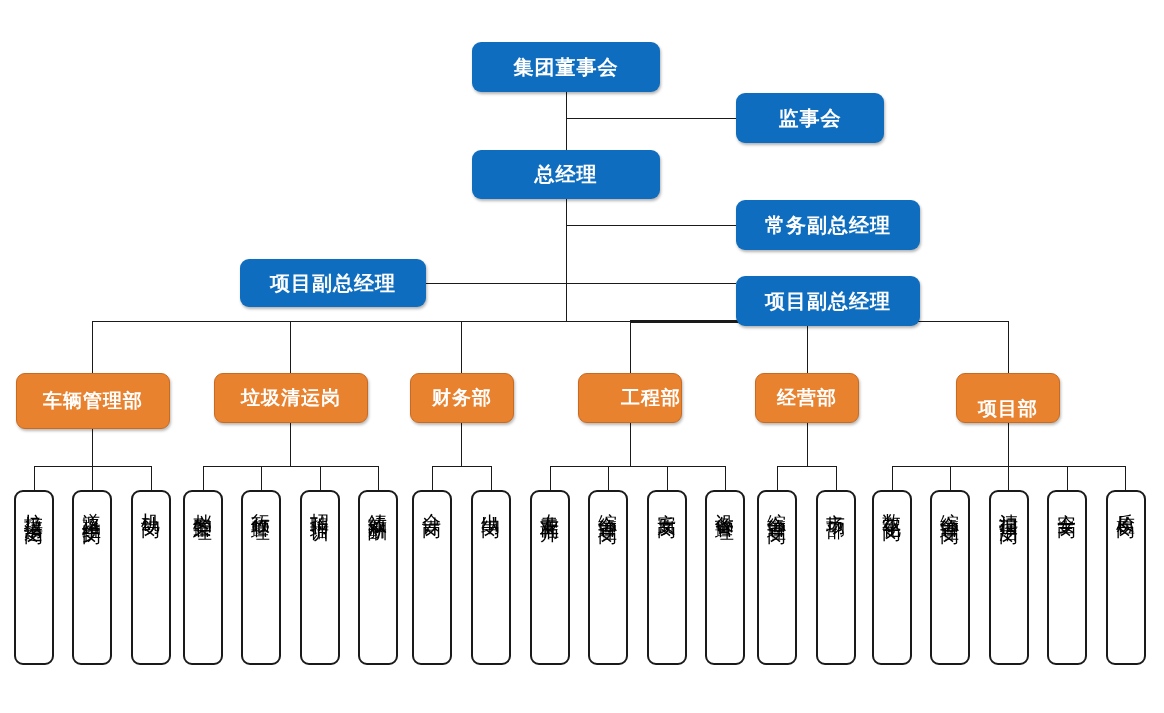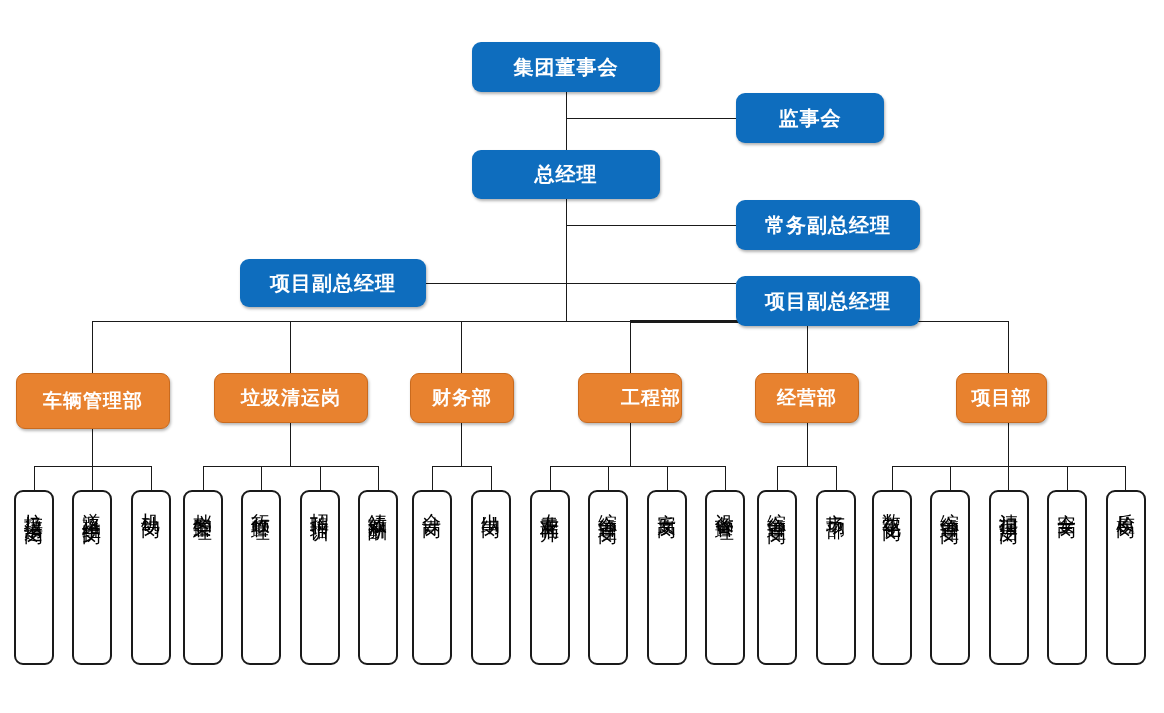--- a/index.html
+++ b/index.html
@@ -183,21 +183,21 @@
   </div>
 
   <div class="node orange" style="left:578px; top:373px; width:104px; height:50px;justify-content:flex-end;">
     <span>工程部</span>
   </div>
 
   <div class="node orange" style="left:755px; top:373px; width:104px; height:50px;">
     <span>经营部</span>
   </div>
 
-  <div class="node orange" style="left:956px; top:373px; width:91px; height:50px;">
+  <div class="node orange" style="left:956px; top:373px; width:104px; height:50px;align-items:flex-end;">
     <span>项目部</span>
   </div>
 
   <div class="node white" style="left:14px; top:490px; width:40px; height:175px;">
     <span class="vtext">垃圾清运岗</span>
   </div>
   <div class="node white" style="left:72px; top:490px; width:40px; height:175px;">
     <span class="vtext">道路维护岗</span>
   </div>
   <div class="node white" style="left:131px; top:490px; width:40px; height:175px;">

